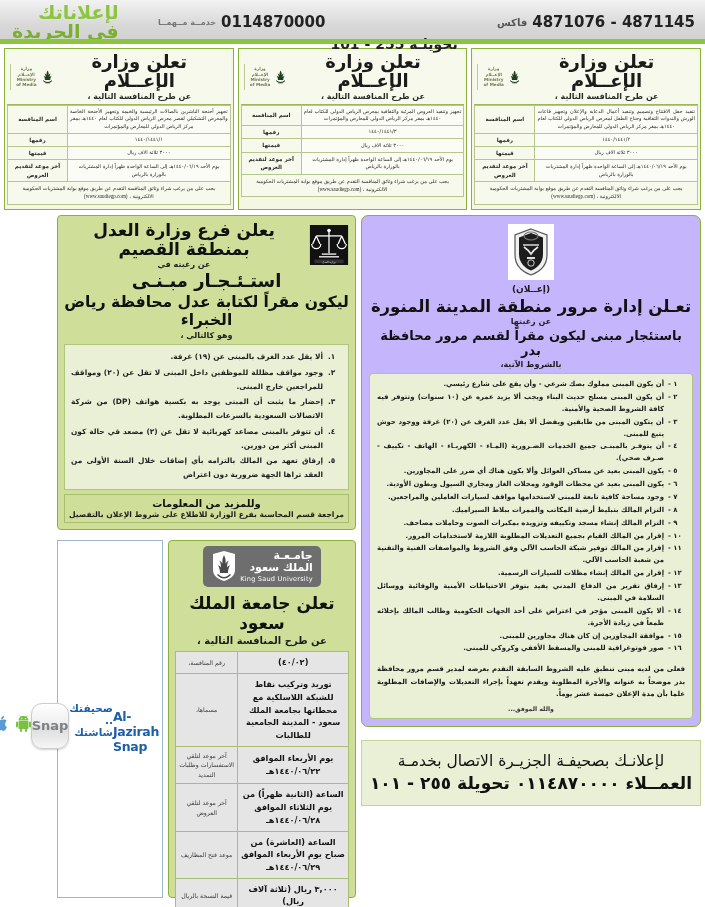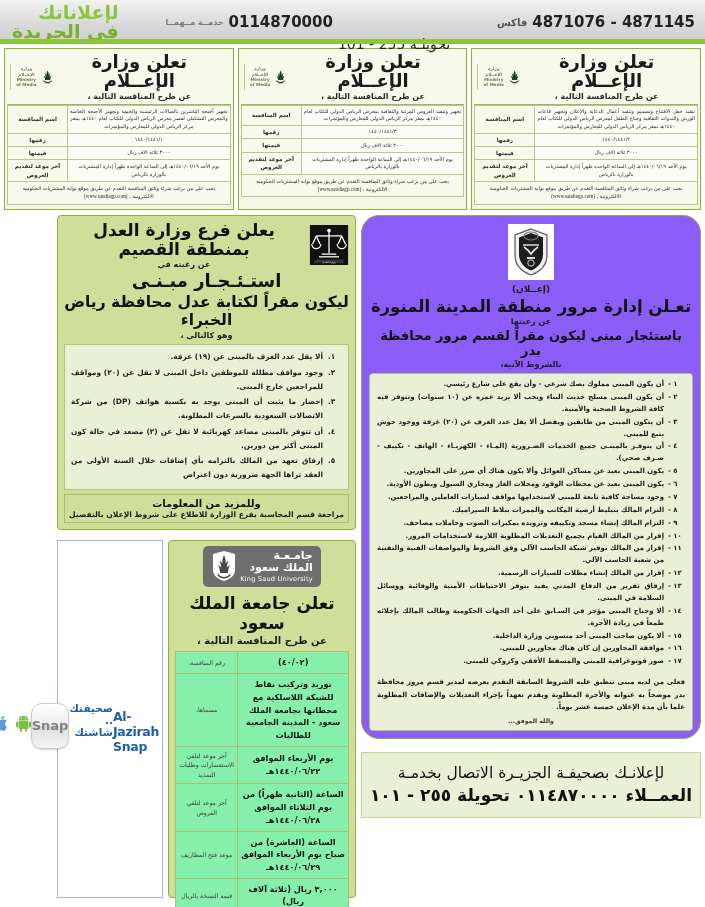--- a/index.html
+++ b/index.html
@@ -59,21 +59,21 @@
     font-weight: bold;
   }
   .phone-main {
     font-size: 15px;
     font-weight: bold;
     color: #222;
     letter-spacing: 0px;
   }
   .phone-ext {
     font-size: 14px;
-    font-weight: normal;
+    font-weight: bold;
     color: #222;
     margin-top: 44px;
   }
   .fax-group {
     display: flex;
     align-items: center;
     gap: 5px;
     direction: rtl;
   }
   .fax-label {
@@ -357,21 +357,21 @@
     border-collapse: collapse;
     margin-top: 5px;
     font-size: 6.4px;
     table-layout: fixed;
   }
   table.ksu-table td {
     border: 1px solid #aabd72;
     padding: 4px 3px;
     vertical-align: middle;
     line-height: 1.55;
-    background: #86efac;
+    background: #e5e5e5;
   }
   td.k-lbl { width: 36%; text-align: center; color: #3a3a3a; font-size: 6.2px; }
   td.k-val { text-align: center; font-weight: bold; color: #141414; font-size: 8.2px; }
   .ksu-note {
     border: 1px solid #aabd72;
     background: #eaf0d5;
     margin-top: 4px;
     padding: 4px 6px;
     text-align: center;
     font-size: 6.2px;
@@ -380,22 +380,22 @@
     font-weight: bold;
   }
   .ksu-url {
     font-size: 11px; font-weight: bold; color: #111; margin-top: 2px;
     direction: ltr; font-family: "Liberation Serif", serif;
   }
 
   
   .traffic-ad {
     border: 1px solid #8cb03c;
-    border-radius: 18px;
-    background: #8b5cf6;
+    border-radius: 7px;
+    background: #c4b5fd;
     padding: 6px 7px 7px 7px;
   }
   .traffic-logo-wrap { display:flex; justify-content:center; margin-top: 2px;}
   .traffic-logo {
     width: 46px; height: 56px;
     background: #ffffff;
     display: flex; align-items: center; justify-content: center;
   }
   .tr-elan { text-align:center; font-size: 9px; font-weight: bold; color:#1c1c1c; margin-top: 4px; letter-spacing:1px;}
   .tr-t1 { text-align:center; font-size: 16.5px; font-weight: bold; color:#111; margin-top: 3px; letter-spacing:-0.3px;}
@@ -674,24 +674,21 @@
             <li>
                 <span>إقرار من المالك توفير شبكة الحاسب الآلي وفق الشروط والمواصفات الفنية والتقنية من شعبة الحاسب الآلي.</span>
               </li>
             <li>
                 <span>إقرار من المالك إنشاء مظلات للسيارات الرسمية.</span>
               </li>
             <li>
                 <span>إرفاق تقرير من الدفاع المدني يفيد بتوفر الاحتياطات الأمنية والوقائية ووسائل السلامة في المبنى.</span>
               </li>
             <li>
-                <span>ألا وجناح المبنى مؤجر في السـابق على أحد الجهات الحكومية وطالب المالك بإخلائه طمعاً في زيادة الأجرة.</span>
-              </li>
-            <li>
-                <span>ألا يكون صاحب المبنى أحد منسوبي وزارة الداخلية.</span>
+                <span>ألا يكون المبنى مؤجر في اعتراض على أحد الجهات الحكومية وطالب المالك بإخلائه طمعاً في زيادة الأجرة.</span>
               </li>
             <li>
                 <span>موافقة المجاورين إن كان هناك مجاورين للمبنى.</span>
               </li>
             <li>
                 <span>صور فوتوغرافية للمبنى والمسقط الأفقي وكروكي للمبنى.</span>
               </li>
           </ol>
           <div class="tr-final">فعلى من لديه مبنى تنطبق عليه الشروط السابقة التقدم بعرضه لمدير قسم مرور محافظة بدر موضحاً به عنوانه والأجرة المطلوبة ويقدم تعهداً بإجراء التعديلات والإضافات المطلوبة علما بأن مدة الإعلان خمسة عشر يوماً.</div>
           <div class="tr-blessing">والله الموفق...</div>

